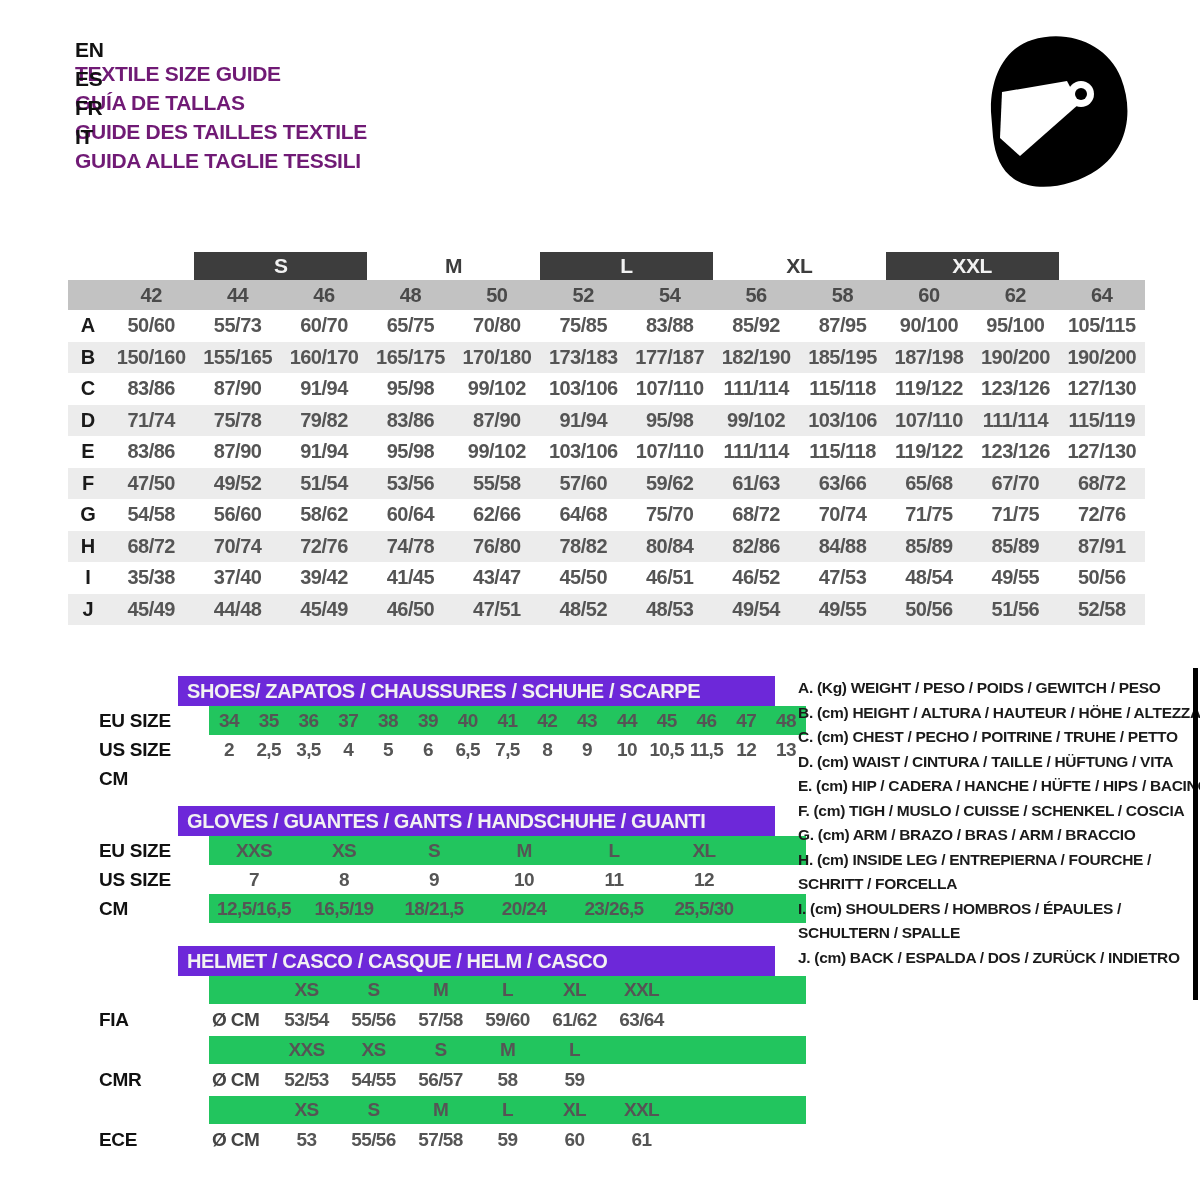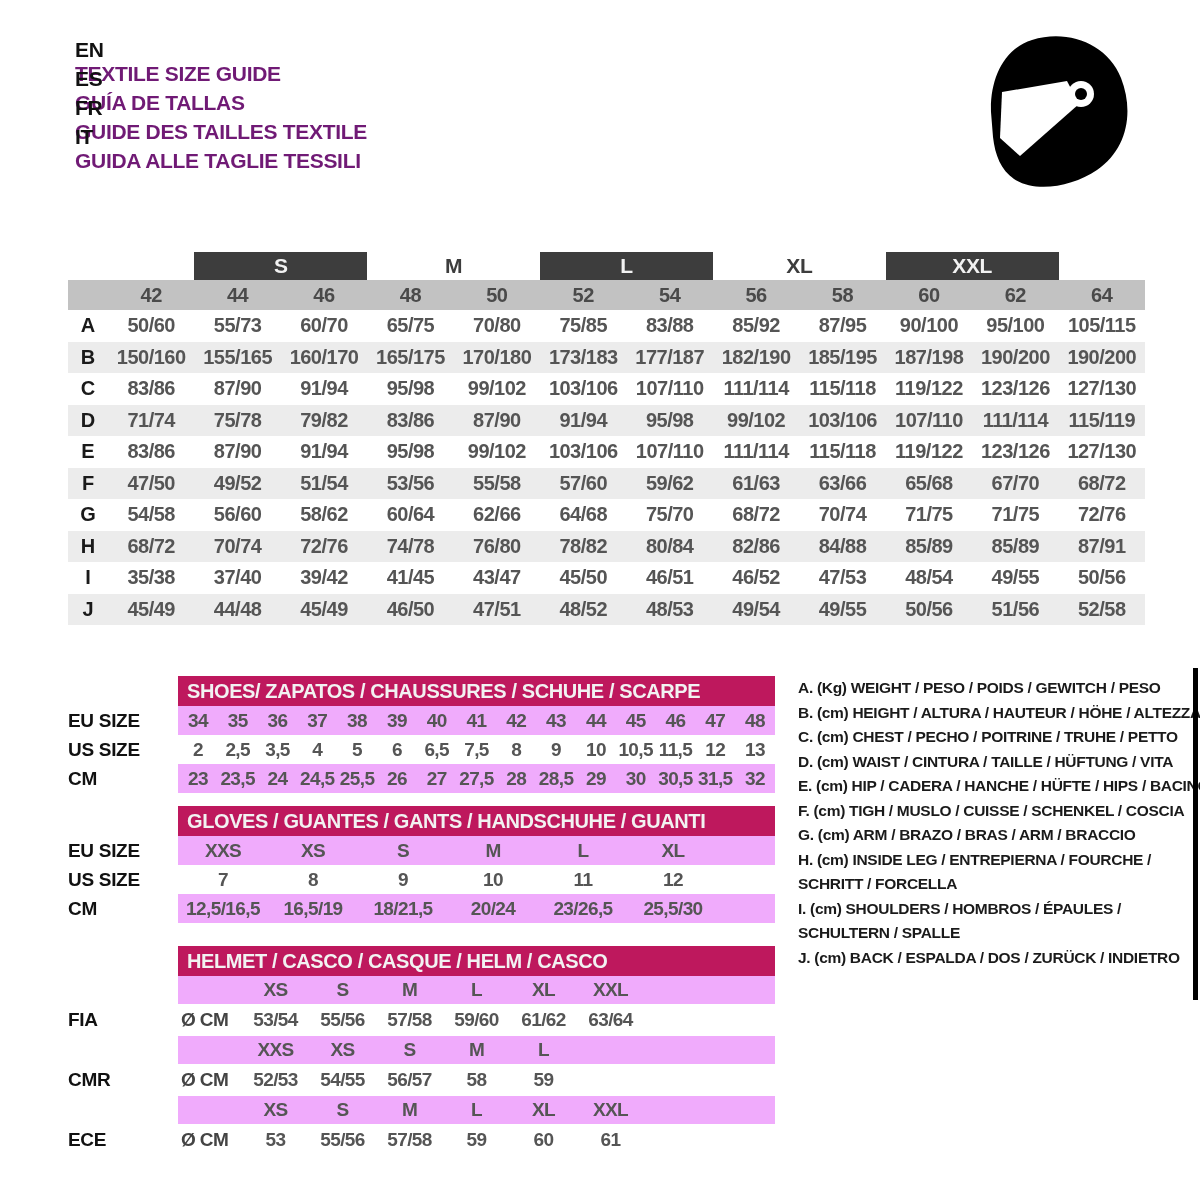--- a/index.html
+++ b/index.html
@@ -22,29 +22,29 @@
   .band.dark{background:#3d3d3d;color:#f2f2f2;}
   .band.plain{color:#3d3d3d;}
   .col-row{height:30px;background:#c2c2c2;align-items:center;}
   .hcell{text-align:center;font-size:20px;color:#4a4a4a;letter-spacing:-0.4px;}
   .trow{height:31.5px;align-items:center;}
   .trow.striped{background:#ececec;}
   .rlabel{text-align:center;font-size:20px;color:#1a1a1a;}
   .tcell{text-align:center;font-size:20px;color:#555;letter-spacing:-0.5px;white-space:nowrap;}
   
   .btable{position:absolute;left:68px;}
-  .btitle{margin-left:110px;width:597px;height:30px;background:#be185d;color:#f2f2f2;
+  .btitle{margin-left:110px;width:597px;height:30px;background:#6d28d9;color:#f2f2f2;
     display:flex;align-items:center;padding-left:9px;box-sizing:border-box;
     font-size:20px;letter-spacing:-0.4px;white-space:nowrap;}
   .srow{display:flex;height:29px;}
   .srow.h-size{height:28px;}
   .srow.h-val{height:32px;}
-  .gut{width:110px;display:flex;align-items:center;font-size:19px;color:#111;letter-spacing:-0.3px;}
+  .gut{width:110px;display:flex;align-items:center;font-size:19px;color:#111;letter-spacing:-0.3px;margin-left:31px;}
   .vals{width:597px;display:grid;align-items:center;}
-  .vals.striped{background:#f0abfc;}
+  .vals.striped{background:#22c55e;}
   .vals.shoes{grid-template-columns:repeat(15,1fr);}
   .vals.gloves{grid-template-columns:repeat(6,90px) 1fr;}
   .vals.helmet{grid-template-columns:64px repeat(6,67px) 1fr;}
   .vcell{text-align:center;font-size:19px;color:#555;letter-spacing:-0.6px;white-space:nowrap;}
   .vcell.unit{text-align:left;padding-left:3px;color:#444;}
   .vcell.sz{color:#555;}
   
   #legend{position:absolute;left:798px;top:676px;width:398px;}
   .legend-line{font-size:15.5px;line-height:24.5px;color:#1a1a1a;letter-spacing:-0.3px;white-space:nowrap;}
   
@@ -296,37 +296,20 @@
           <div class="vcell">9</div>
           <div class="vcell">10</div>
           <div class="vcell">10,5</div>
           <div class="vcell">11,5</div>
           <div class="vcell">12</div>
           <div class="vcell">13</div>
         </div>
       </div>
       <div class="srow">
         <div class="gut">CM</div>
-        <div class="vals shoes striped">
-          <div class="vcell">23</div>
-          <div class="vcell">23,5</div>
-          <div class="vcell">24</div>
-          <div class="vcell">24,5</div>
-          <div class="vcell">25,5</div>
-          <div class="vcell">26</div>
-          <div class="vcell">27</div>
-          <div class="vcell">27,5</div>
-          <div class="vcell">28</div>
-          <div class="vcell">28,5</div>
-          <div class="vcell">29</div>
-          <div class="vcell">30</div>
-          <div class="vcell">30,5</div>
-          <div class="vcell">31,5</div>
-          <div class="vcell">32</div>
-        </div>
       </div>
     </div>
 </div>
 
 <div id="gloves-block" class="btable" style="top:806px;">
   <div class="btitle">GLOVES / GUANTES / GANTS / HANDSCHUHE / GUANTI</div>
   <div id="gloves-rows">
       <div class="srow">
         <div class="gut">EU SIZE</div>
         <div class="vals gloves striped">

